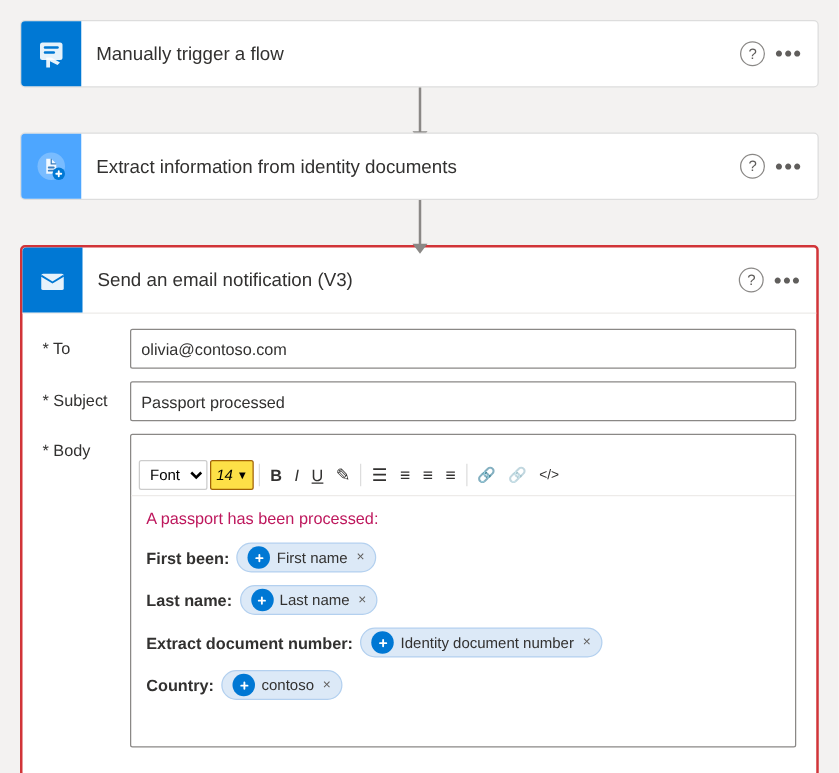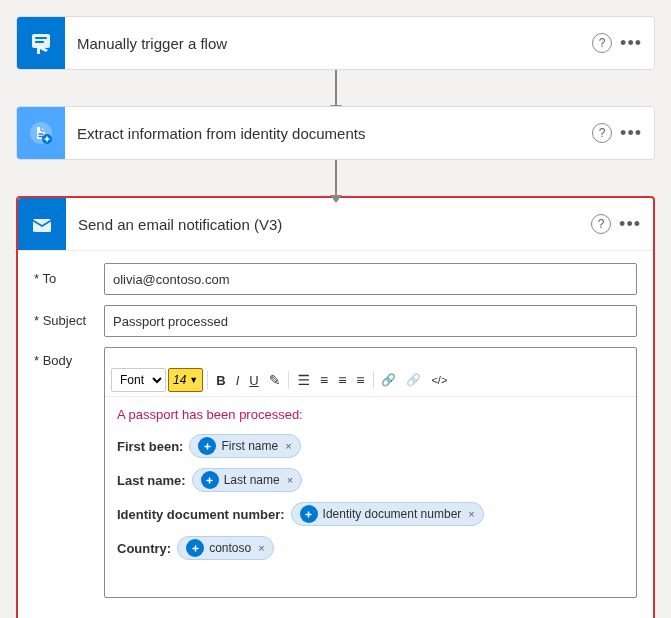--- a/index.html
+++ b/index.html
@@ -432,21 +432,21 @@
                     <circle cx="5.5" cy="5.5" r="5.5" fill="#0078d4"></circle>
                     <path d="M3 5.5 L8 5.5 M5.5 3 L5.5 8" stroke="white" stroke-width="1.5" stroke-linecap="round"></path>
                   </svg>
                 </span>
                 <span>Last name</span>
                 <span class="tag-close">×</span>
               </span>
             </div>
 
             <div class="editor-field-row">
-              <span class="field-label-bold">Identity document number:</span>
+              <span class="field-label-bold">Extract document number:</span>
               <span class="dynamic-tag">
                 <span class="dynamic-tag-icon">
                   <svg viewBox="0 0 11 11" fill="none">
                     <circle cx="5.5" cy="5.5" r="5.5" fill="#0078d4"></circle>
                     <path d="M3 5.5 L8 5.5 M5.5 3 L5.5 8" stroke="white" stroke-width="1.5" stroke-linecap="round"></path>
                   </svg>
                 </span>
                 <span>Identity document number</span>
                 <span class="tag-close">×</span>
               </span>

